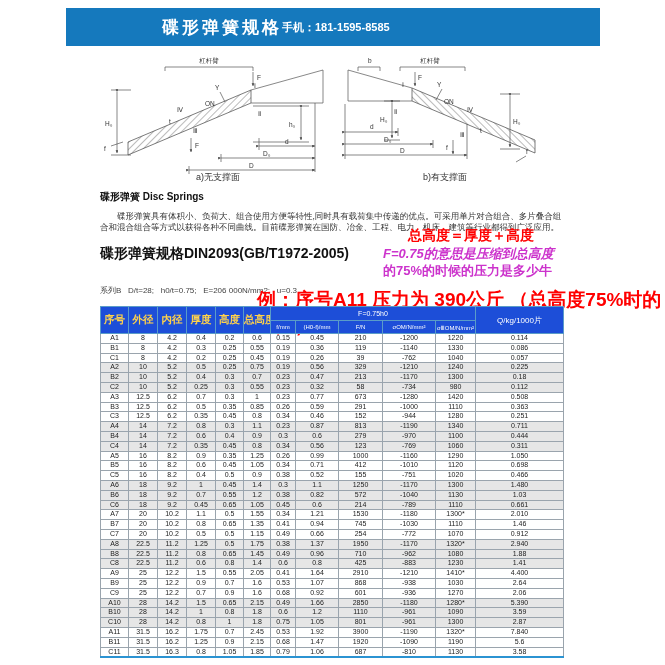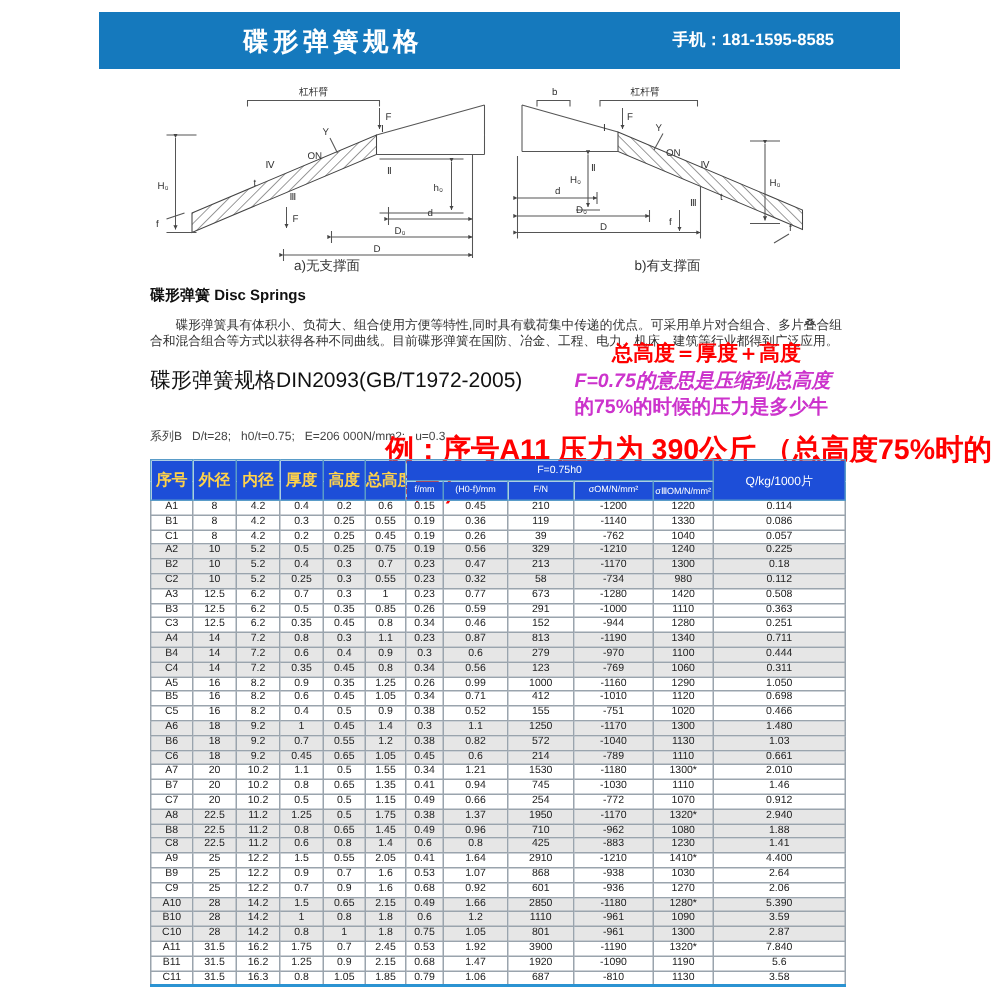--- a/index.html
+++ b/index.html
@@ -2,36 +2,36 @@
 <html><head>
 <meta charset="utf-8">
 <style>
   html,body{margin:0;padding:0;}
   body{width:665px;height:665px;position:relative;background:#fff;overflow:hidden;
        font-family:"Liberation Sans",sans-serif;color:#222;}
   .abs{position:absolute;}
 
   
   .band{left:66px;top:8px;width:534px;height:38px;background:#1579bd;color:#fff;
-        display:flex;justify-content:space-between;align-items:center;
+        display:flex;align-items:center;
         padding:0 44px 0 96px;box-sizing:border-box;}
   .band h1{font-size:17px;margin:0;font-weight:bold;letter-spacing:3px;}
   .band .right{text-align:right;line-height:1.15;}
   .band .company{font-size:16px;font-weight:bold;letter-spacing:1px;}
   .band .phone{font-size:11px;font-weight:bold;}
 
   
   svg{overflow:visible;}
   svg text{font-family:"Liberation Sans",sans-serif;fill:#333;}
 
   
   .intro-title{left:100px;top:190px;font-size:10px;font-weight:bold;color:#111;}
   .intro-body{left:100px;top:211px;width:466px;font-size:8.5px;line-height:11px;
               color:#333;text-indent:2em;}
-  .spec-title{left:100px;top:245px;font-size:14px;font-weight:normal;color:#111;}
+  .spec-title{left:100px;top:245px;font-size:14px;font-weight:bold;color:#111;}
   .series{left:100px;top:263px;font-size:8px;line-height:11px;color:#444;white-space:pre;}
 
   .note1{left:408px;top:227px;font-size:14px;font-weight:bold;color:#ff0000;}
   .note2{left:383px;top:245px;font-size:13px;font-weight:bold;color:#cc33cc;font-style:italic;}
   .note3{left:383px;top:262px;font-size:13px;font-weight:bold;color:#cc33cc;}
   .example{left:237px;top:287px;font-size:19px;font-weight:bold;color:#ff0000;margin-left:20px;}
 
   
   .tbl-wrap{left:100px;top:306px;}
   table{border-collapse:collapse;table-layout:fixed;width:463px;}

